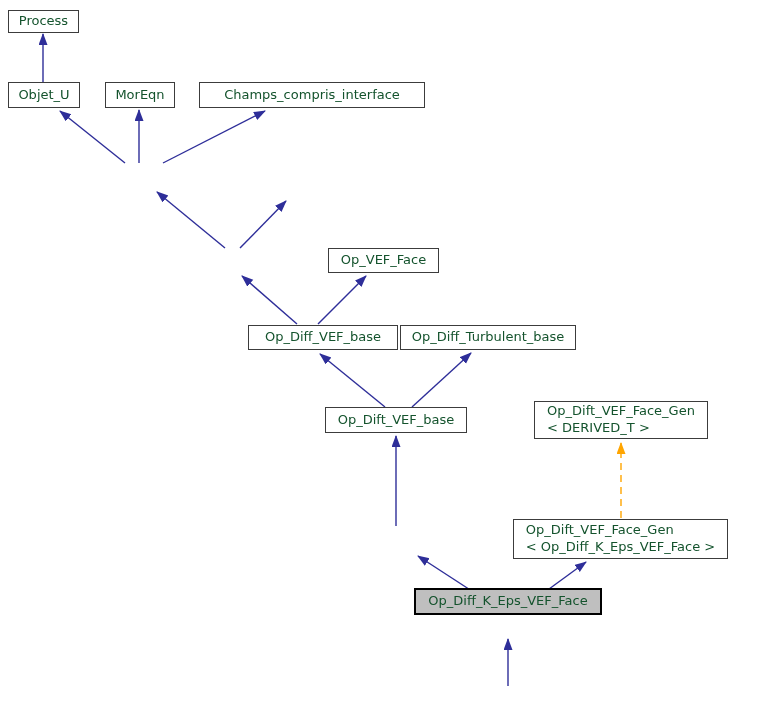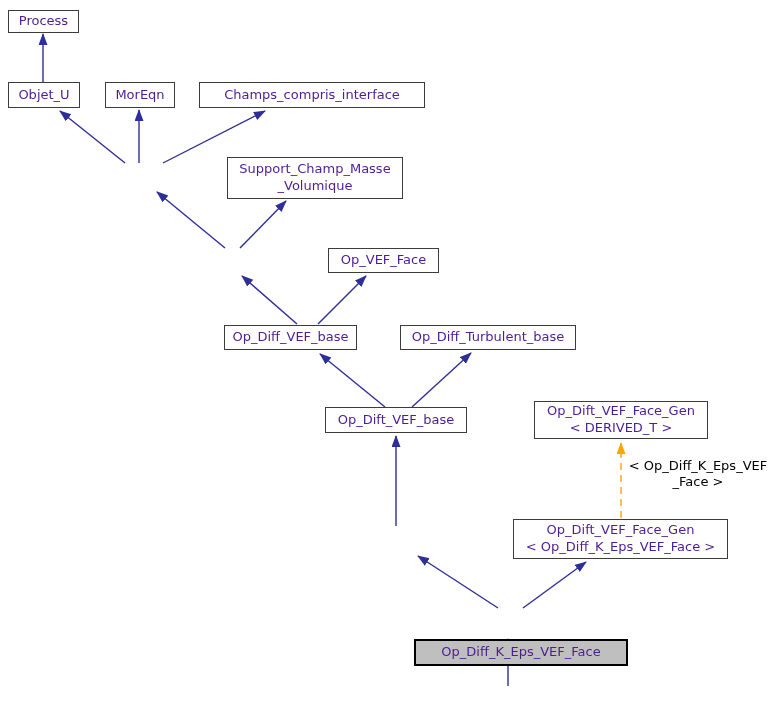--- a/index.html
+++ b/index.html
@@ -29,27 +29,26 @@
     stroke: #ffa500;
     stroke-dasharray: 7 5;
   }
   .head-blue { fill: #2e2e99; }
   .head-orange { fill: #ffa500; }
   .node {
     position: absolute;
     box-sizing: border-box;
     background: #ffffff;
     border: 1.5px solid #3c3c3c;
-    color: #4c1d95;
+    color: #14532d;
     font-size: 13px;
     line-height: 1.3;
     display: flex;
     align-items: center;
     justify-content: center;
-    text-align: center;
     cursor: pointer;
   }
   .node span {
     white-space: pre-line;
   }
   .node.highlight {
     background: #bfbfbf;
     border: 2.5px solid #000000;
     cursor: default;
   }
@@ -107,54 +106,48 @@
 
   <div class="node" style="left:105px;top:82px;width:70px;height:26px">
     <span>MorEqn</span>
   </div>
 
   <div class="node" style="left:199px;top:82px;width:226px;height:26px">
     <span>Champs_compris_interface</span>
   </div>
 
 
-  <div class="node" style="left:227px;top:157px;width:176px;height:42px">
-    <span>Support_Champ_Masse
-_Volumique</span>
-  </div>
 
 
   <div class="node" style="left:328px;top:248px;width:111px;height:25px">
     <span>Op_VEF_Face</span>
   </div>
 
-  <div class="node" style="left:224px;top:325px;width:133px;height:25px">
+  <div class="node" style="left:248px;top:325px;width:150px;height:25px">
     <span>Op_Diff_VEF_base</span>
   </div>
 
   <div class="node" style="left:400px;top:325px;width:176px;height:25px">
     <span>Op_Diff_Turbulent_base</span>
   </div>
 
   <div class="node" style="left:325px;top:407px;width:142px;height:26px">
     <span>Op_Dift_VEF_base</span>
   </div>
 
   <div class="node" style="left:534px;top:401px;width:174px;height:38px">
     <span>Op_Dift_VEF_Face_Gen
 &lt; DERIVED_T &gt;</span>
   </div>
 
-  <div class="edge-label">&lt; Op_Diff_K_Eps_VEF
-_Face &gt;</div>
 
 
   <div class="node" style="left:513px;top:519px;width:215px;height:40px">
     <span>Op_Dift_VEF_Face_Gen
 &lt; Op_Diff_K_Eps_VEF_Face &gt;</span>
   </div>
 
-  <div class="node highlight" style="left:414px;top:639px;width:214px;height:27px">
+  <div class="node highlight" style="left:414px;top:588px;width:188px;height:27px">
     <span>Op_Diff_K_Eps_VEF_Face</span>
   </div>
 
 
 </div>
 
 </body></html>

